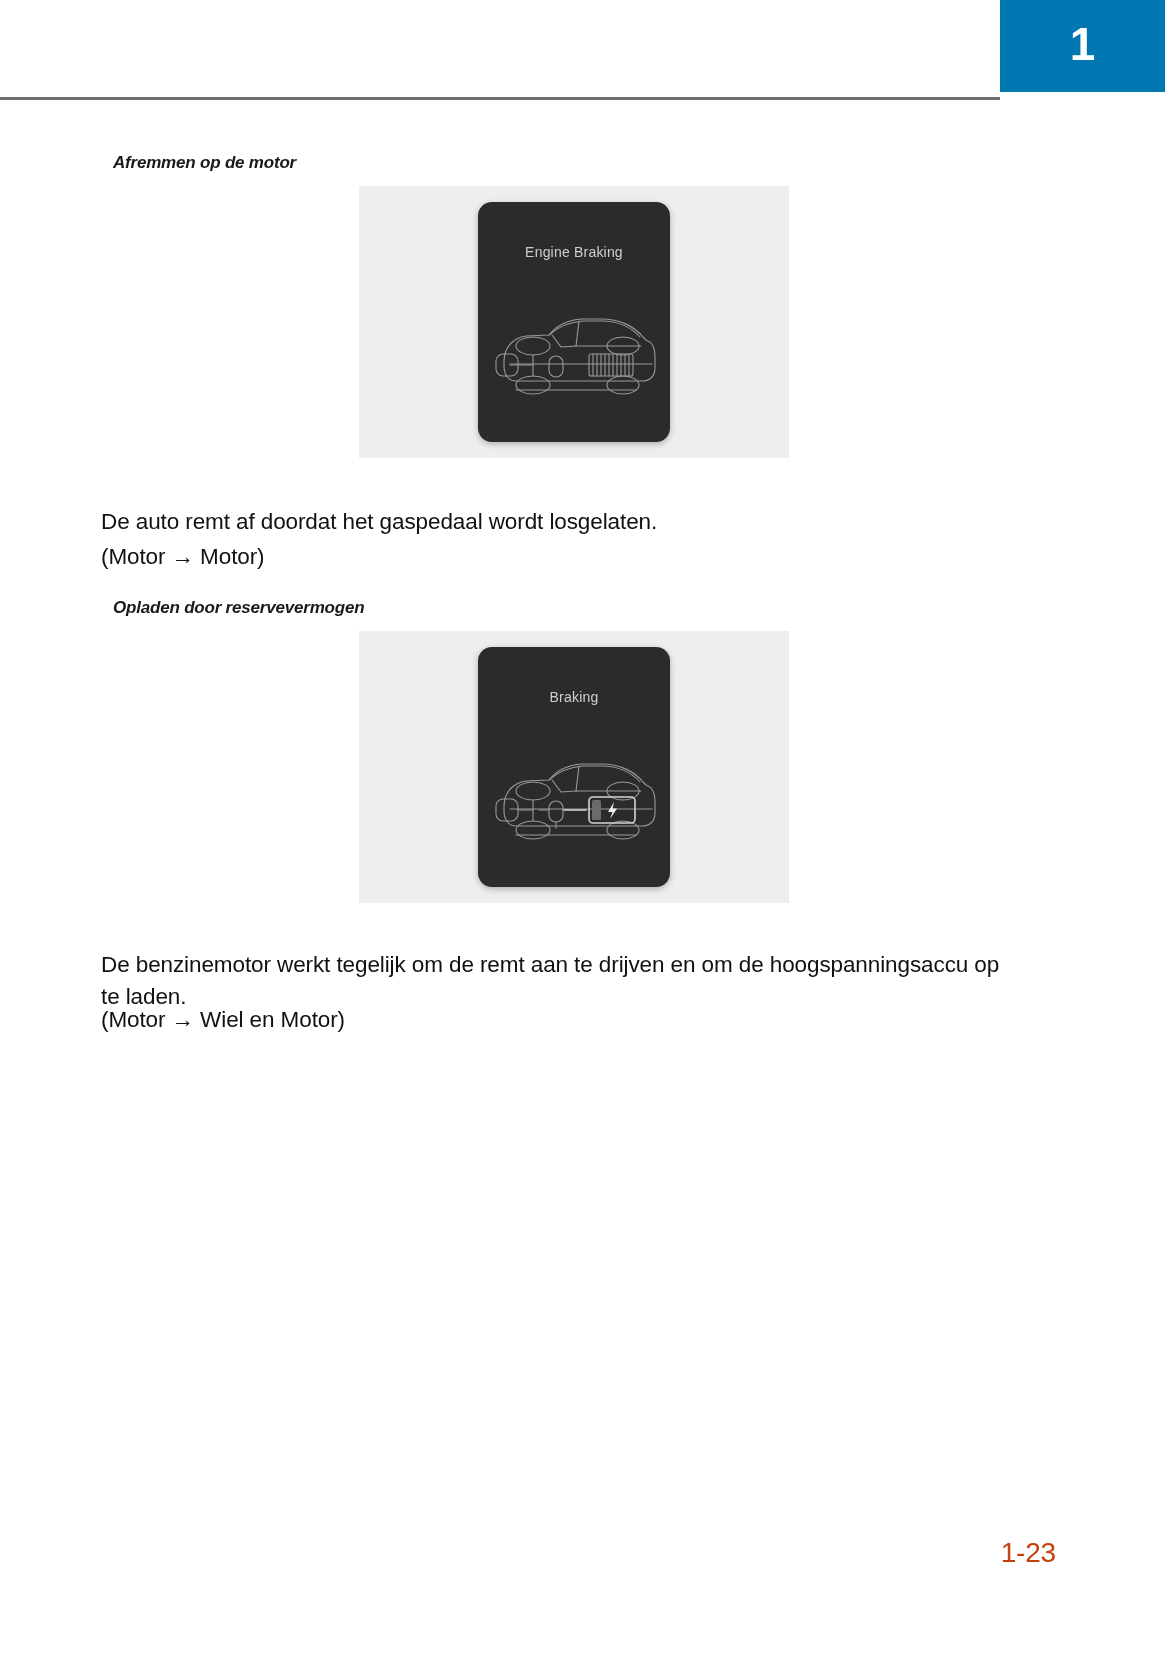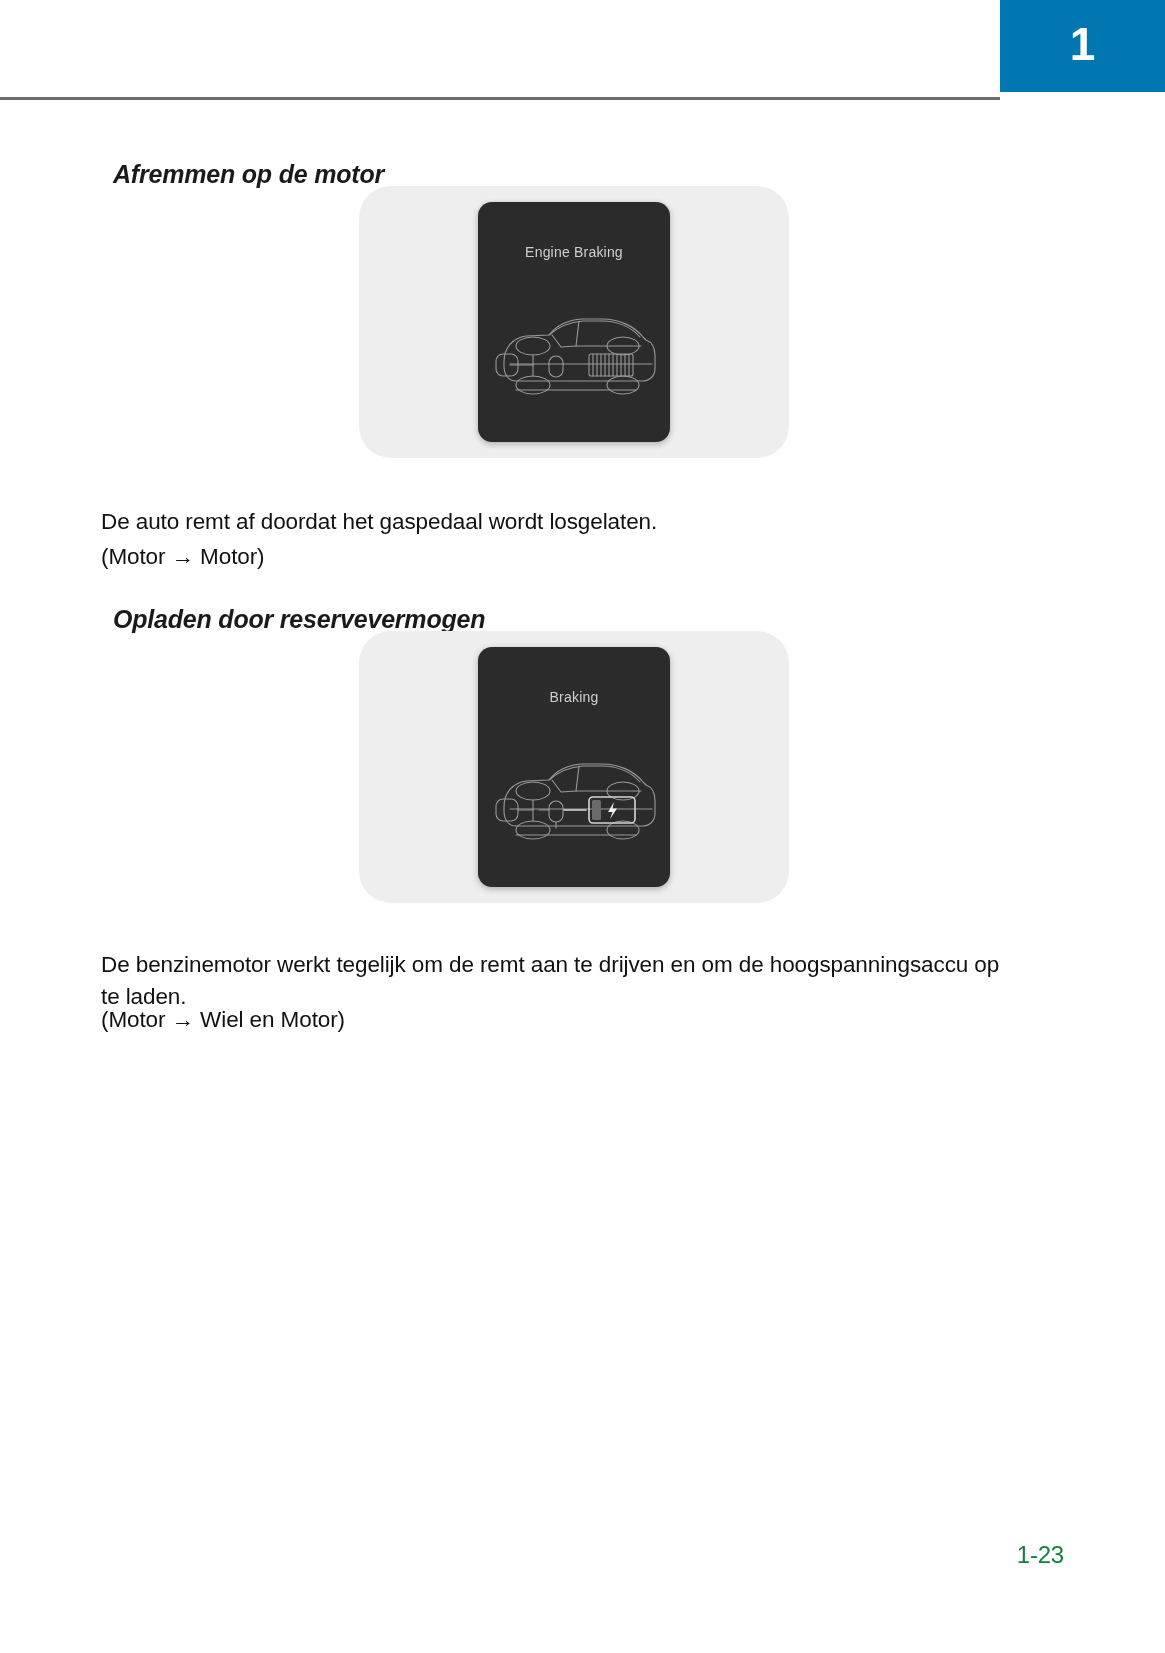--- a/index.html
+++ b/index.html
@@ -59,38 +59,37 @@
   .content {
     position: absolute;
     top: 0;
     left: 0;
     width: 1165px;
   }
 
   .section-heading {
     position: absolute;
     left: 113px;
-    font-size: 25px;
+    font-size: 17px;
     font-weight: 700;
     font-style: italic;
     color: #1a1a1a;
     letter-spacing: -0.2px;
     white-space: nowrap;
   }
   .h-engine-braking { top: 139px; }
   .h-charging { top: 584px; }
 
   
   .figure {
     position: absolute;
     left: 359px;
     width: 430px;
     height: 272px;
     background: #eeeeee;
-    border-radius: 32px;
   }
   .fig-1 { top: 186px; }
   .fig-2 { top: 631px; }
 
   .screen {
     position: absolute;
     left: 50%;
     top: 50%;
     transform: translate(-50%, -50%);
     width: 192px;
@@ -131,25 +130,25 @@
     line-height: 32px;
   }
   .p-1-line1 { top: 483px; white-space: nowrap; }
   .p-1-line2 { top: 518px; white-space: nowrap; }
   .p-2-block { top: 926px; width: 920px; }
   .p-2-line3 { top: 981px; white-space: nowrap; }
 
   
   .page-number {
     position: absolute;
-    right: 101px;
+    right: 109px;
     bottom: 84px;
-    font-size: 24px;
+    font-size: 28px;
     font-weight: 400;
-    color: #15803d;
+    color: #c2410c;
     letter-spacing: -0.2px;
   }
 </style>
 </head>
 <body>
 
 <div class="page">
 
   <div class="header">
     <div class="chapter-tab">

